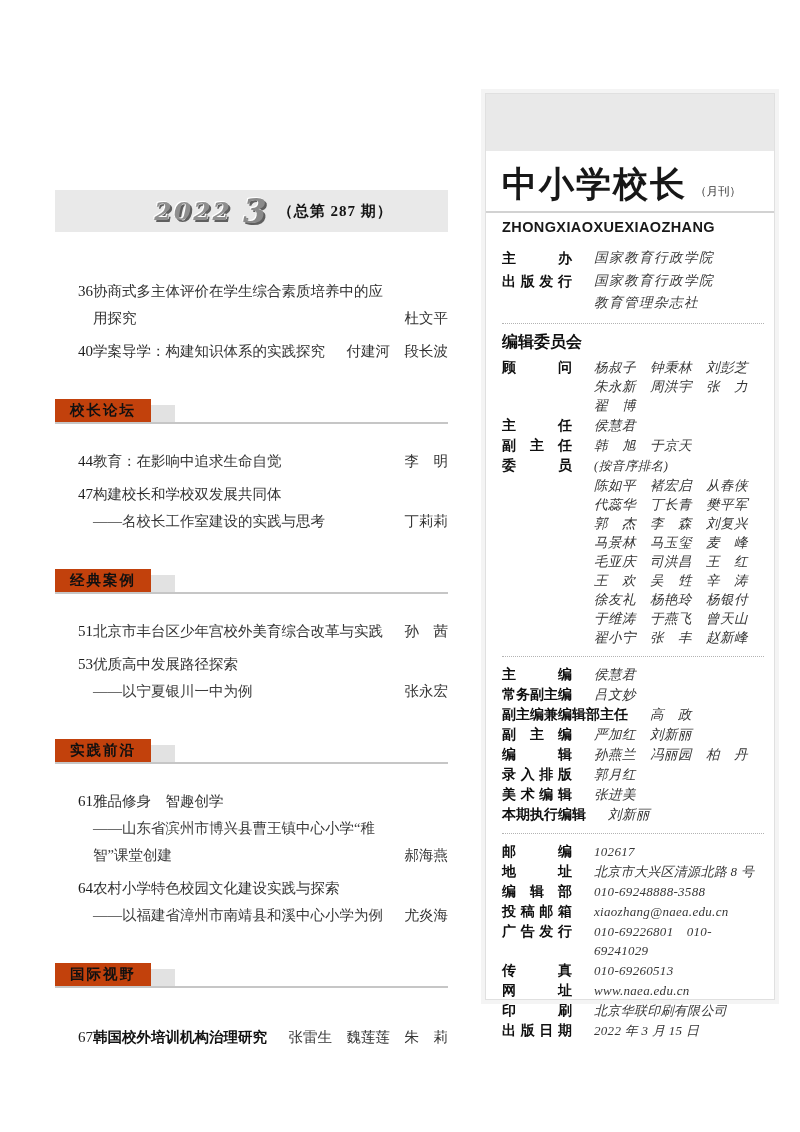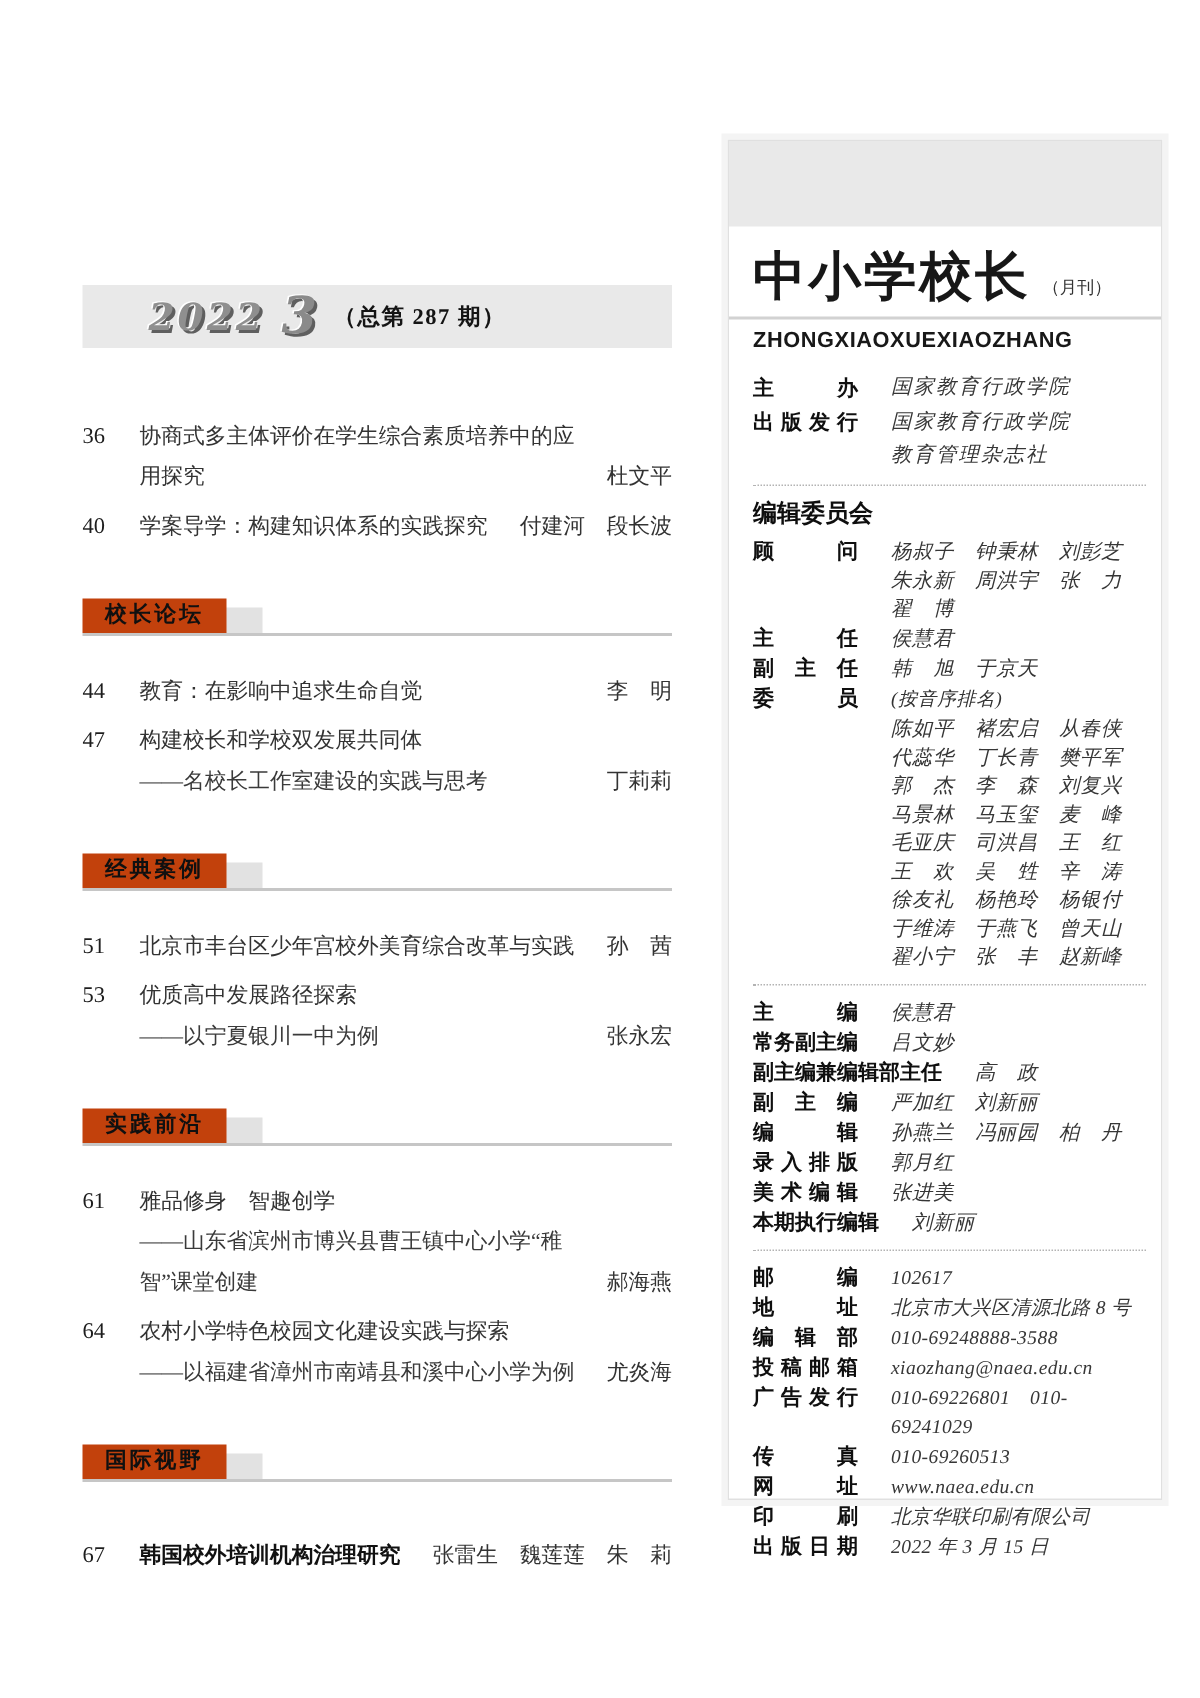--- a/index.html
+++ b/index.html
@@ -6,21 +6,21 @@
   .page {
     position:relative; width:800px; height:1132px; background:#fff; overflow:hidden;
     font-family:"Liberation Serif","DejaVu Serif",serif; color:#2c2c2c;
   }
 
   
   .left-col { position:absolute; left:55px; top:190px; width:393px; }
 
   .issue-box {
     height:42px; background:#e9e9e9; display:flex; align-items:center;
-    gap:11px; padding-left:44px; box-sizing:border-box;
+    justify-content:center; gap:11px; padding-left:44px; box-sizing:border-box;
   }
   .issue-year {
     font-family:"DejaVu Serif",serif; font-weight:bold; font-style:italic;
     font-size:25px; color:#8f8f8f; letter-spacing:2px;
     text-shadow:-1px -1px 0 #ffffff, 2px 2px 0 #5f5f5f;
   }
   .issue-no {
     font-family:"DejaVu Serif",serif; font-weight:bold; font-style:italic;
     font-size:34px; color:#8a8a8a;
     text-shadow:-1px -1px 0 #ffffff, 2px 2px 0 #5f5f5f;
@@ -32,21 +32,21 @@
     display:flex; align-items:flex-end;
     border-bottom:2px solid #c6c6c6; margin:34px 0 24px 0;
   }
   .toc-section-label {
     background:#c2410c; color:#101010; display:inline-block;
     font-family:"Liberation Sans","DejaVu Sans",sans-serif; font-weight:bold;
     font-size:14.5px; line-height:21px; padding:1px 15px; letter-spacing:2px;
     box-shadow:27px 3px 0 -3px #e2e2e2;
   }
   .toc-entry { display:flex; margin-bottom:6px; line-height:27px; font-size:14.5px; }
-  .toc-num { width:38px; flex-shrink:0; font-size:15px; color:#1d1d1d; }
+  .toc-num { width:38px; flex-shrink:0; font-size:15px; color:#1d1d1d;text-align:right; }
   .toc-mid { flex:1; min-width:0; color:#333; }
   .toc-sub { color:#3a3a3a; }
   .toc-authors { flex-shrink:0; align-self:flex-end; margin-left:8px; white-space:nowrap; color:#333; }
   .gap-lg { margin-top:36px; }
   .bold-title .toc-title { font-weight:bold; color:#111; }
 
   
   .panel {
     position:absolute; left:485px; top:93px; width:290px; height:907px;
     background:#fff; border:1px solid #e0e0e0; outline:4px solid #f4f4f4;

